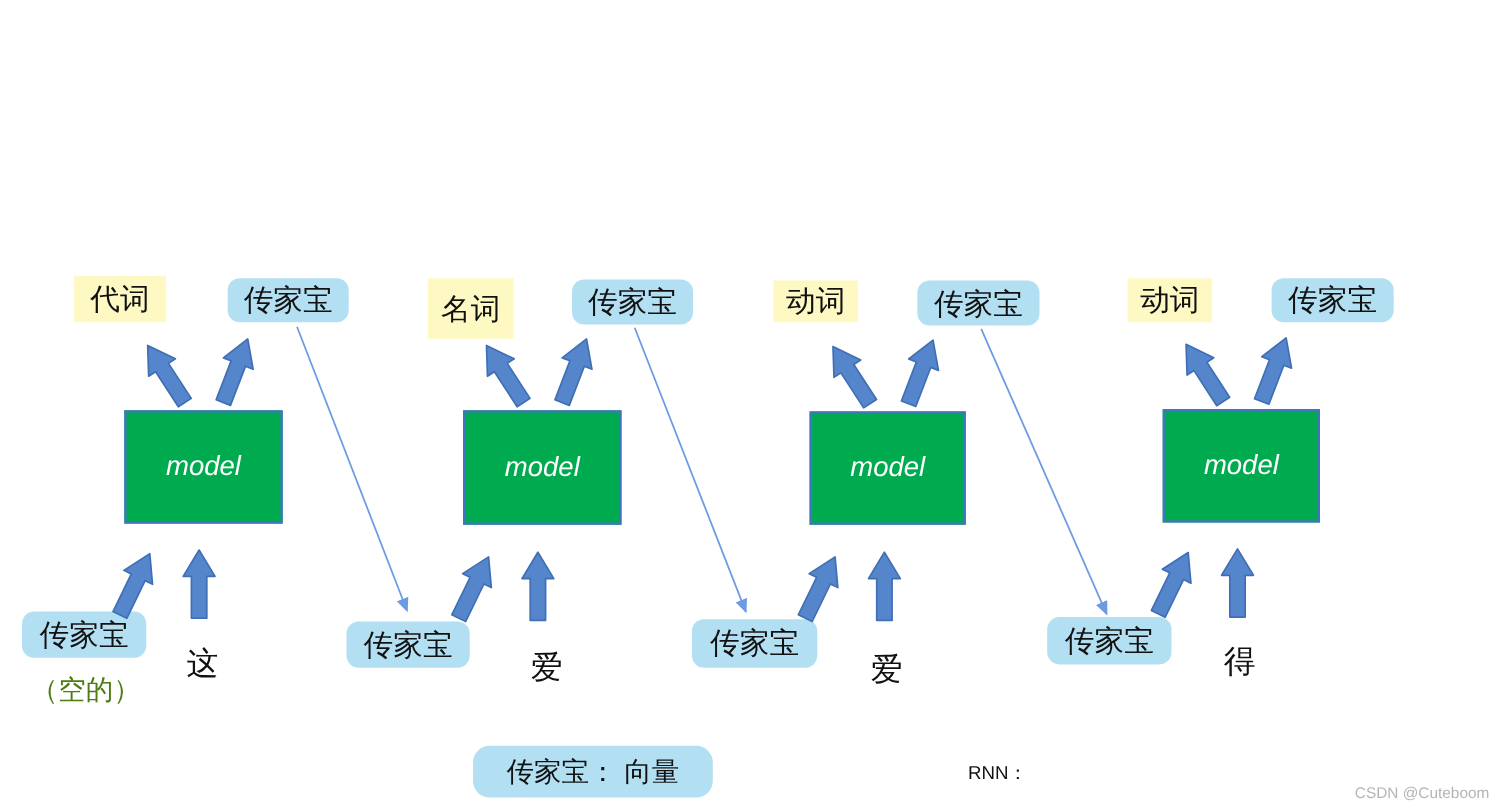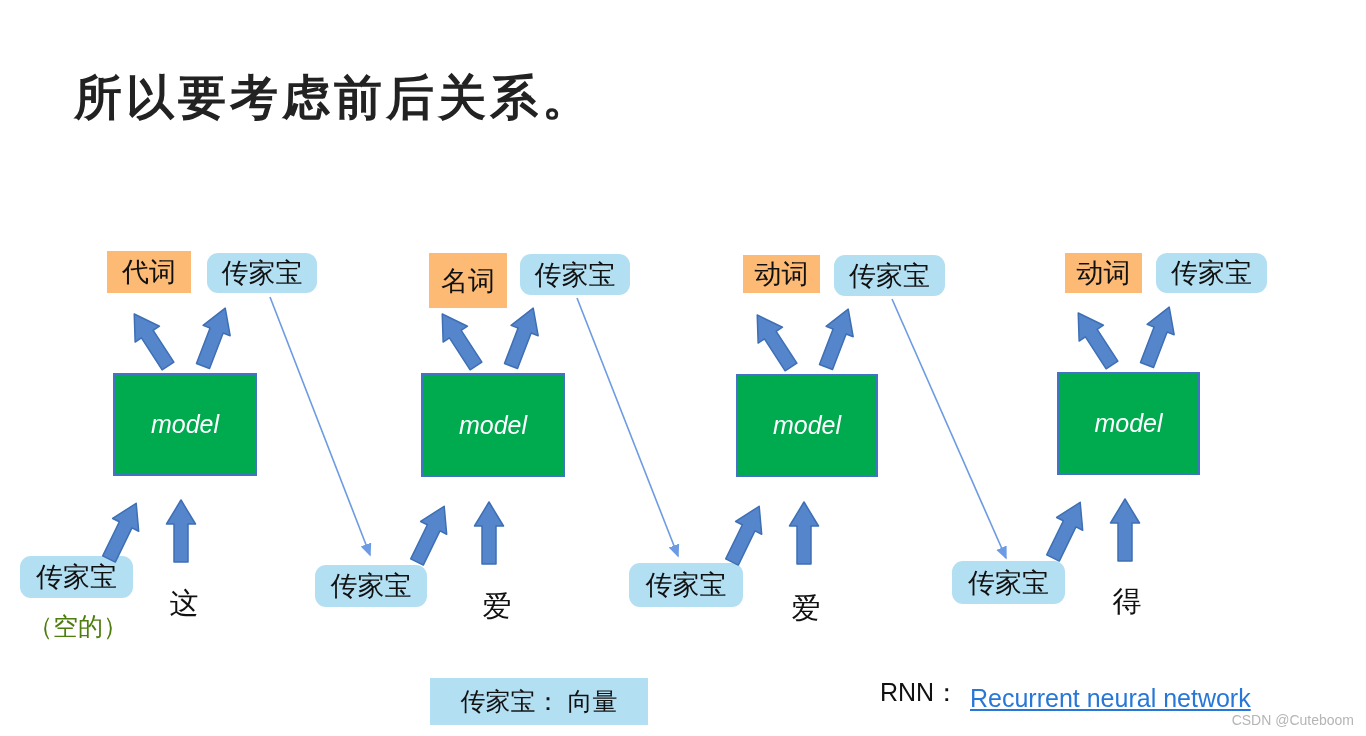--- a/index.html
+++ b/index.html
@@ -9,53 +9,52 @@
   }
   .title{
     position:absolute;left:74px;top:66px;
     font-family:"Liberation Serif","DejaVu Serif",serif;
     font-size:48px;font-weight:600;letter-spacing:4px;color:#222;white-space:nowrap;
   }
   .lbl{
     position:absolute;display:flex;align-items:center;justify-content:center;
     font-size:27px;color:#111;white-space:nowrap;
   }
-  .lbl-lavender{background:#fdba74;margin-left:40px;}
+  .lbl-lavender{background:#fef9c3;}
   .lbl-blue{background:#b3dff2;border-radius:11px;}
   .model-box{
     position:absolute;background:#00ab50;border:2px solid #4472c4;box-sizing:border-box;
     display:flex;align-items:center;justify-content:center;
     color:#ffffff;font-size:25px;font-style:italic;
   }
   .word{
     position:absolute;font-size:29px;color:#111;text-align:center;width:48px;white-space:nowrap;
   }
   .note{
     position:absolute;font-size:25px;color:#4d7c0f;white-space:nowrap;
   }
   .legend{
     position:absolute;left:430px;top:678px;width:218px;height:47px;background:#b3dff2;
-    display:flex;align-items:center;justify-content:center;font-size:25px;color:#111;
+    display:flex;align-items:center;justify-content:center;font-size:25px;color:#111;border-radius:15px;
   }
-  .footer-term{position:absolute;left:880px;top:676px;font-size:25px;color:#111;white-space:nowrap;}
+  .footer-term{position:absolute;left:880px;top:691px;font-size:17px;color:#111;white-space:nowrap;}
   .footer-link{
     position:absolute;left:970px;top:684px;font-size:25px;color:#2777d8;
     text-decoration:underline;white-space:nowrap;cursor:pointer;
   }
   .watermark{
     position:absolute;right:12px;top:712px;font-size:14px;color:#b5b5b5;white-space:nowrap;margin-left:10px;
   }
   #arrows{position:absolute;left:0;top:0;pointer-events:none;}
 </style>
 </head>
 <body>
 
 <div id="canvas">
 
-  <div class="title">所以要考虑前后关系。</div>
 
   <div class="lbl lbl-lavender" style="left:67px;top:251px;width:84px;height:42px;">代词</div>
   <div class="lbl lbl-blue" style="left:207px;top:253px;width:110px;height:40px;">传家宝</div>
   <div class="model-box" style="left:113px;top:373px;width:144px;height:103px;">model</div>
   <div class="lbl lbl-blue" style="left:20px;top:556px;width:113px;height:42px;">传家宝</div>
   <div class="word" style="left:160px;top:584px;">这</div>
   <div class="note" style="left:28px;top:610px;">（空的）</div>
 
   <div class="lbl lbl-lavender" style="left:389px;top:253px;width:78px;height:55px;">名词</div>
   <div class="lbl lbl-blue" style="left:520px;top:254px;width:110px;height:41px;">传家宝</div>
@@ -103,16 +102,15 @@
     <use href="#blockArrow" transform="translate(1053,558) rotate(26)"></use>
     <use href="#blockArrow" transform="translate(1125,561)"></use>
 
     <line x1="270" y1="297" x2="370" y2="555" stroke="#6c9be3" stroke-width="1.6" marker-end="url(#arrowhead)"></line>
     <line x1="577" y1="298" x2="678" y2="556" stroke="#6c9be3" stroke-width="1.6" marker-end="url(#arrowhead)"></line>
     <line x1="892" y1="299" x2="1006" y2="558" stroke="#6c9be3" stroke-width="1.6" marker-end="url(#arrowhead)"></line>
   </svg>
 
   <div class="legend">传家宝： 向量</div>
   <div class="footer-term">RNN：</div>
-  <a class="footer-link">Recurrent neural network</a>
   <div class="watermark">CSDN @Cuteboom</div>
 
 </div>
 
 </body></html>

